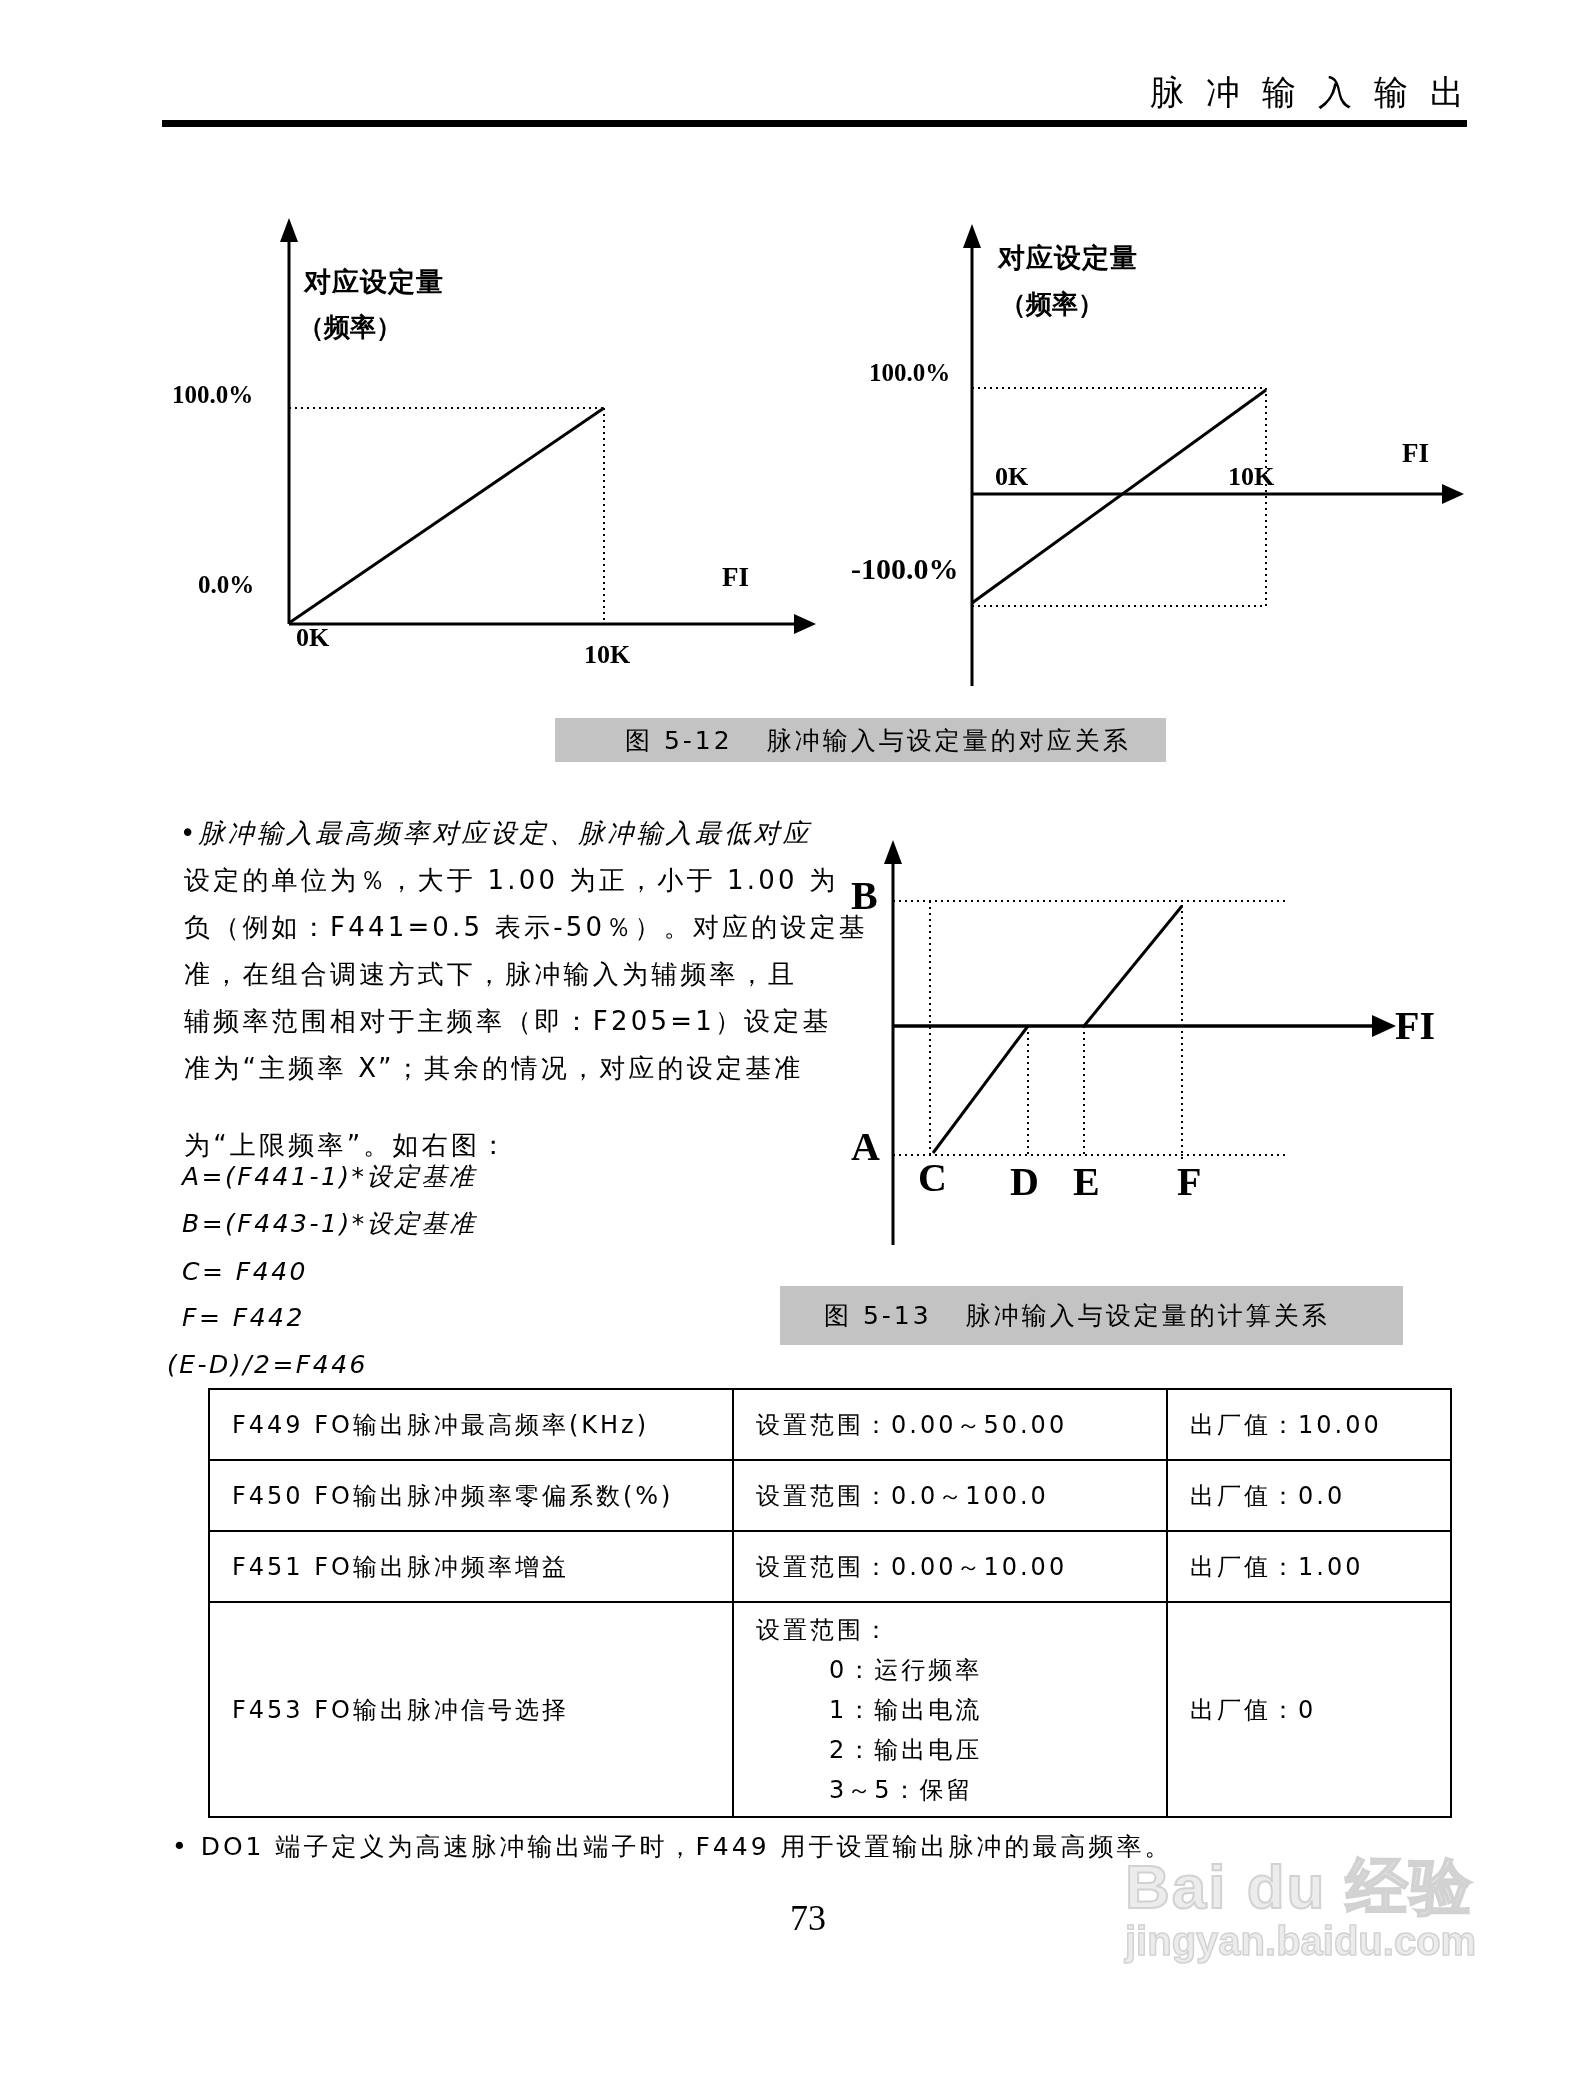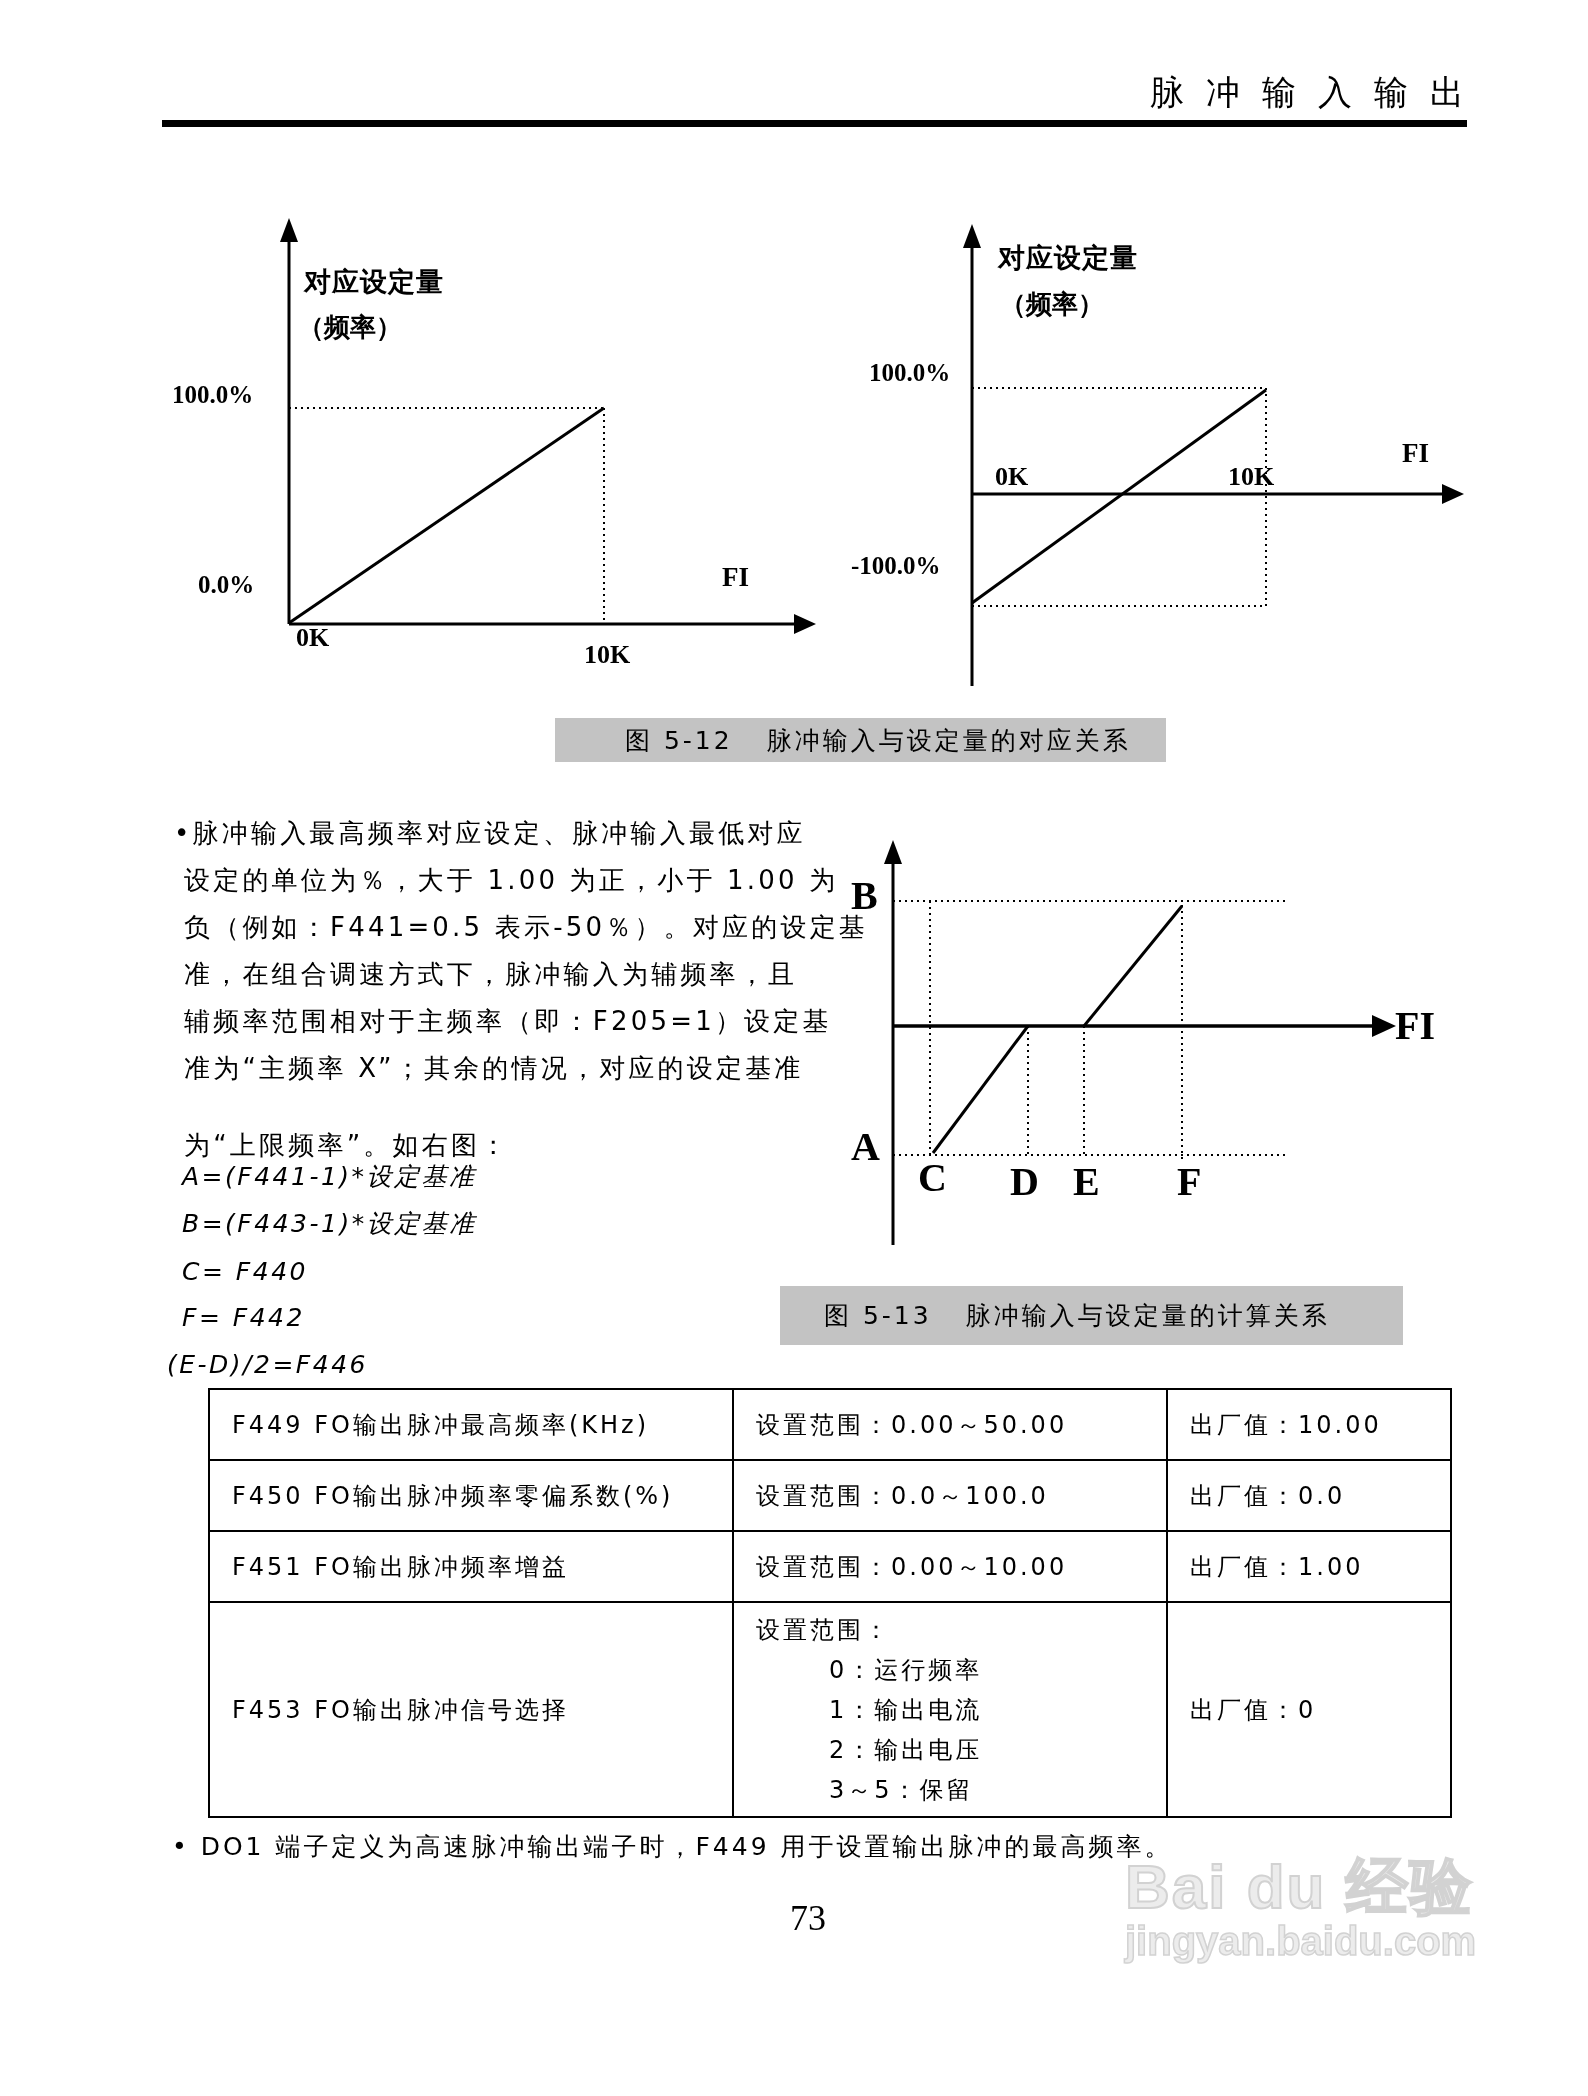--- a/index.html
+++ b/index.html
@@ -64,31 +64,31 @@
   <line x1="972" y1="494" x2="1444" y2="494" stroke="#000" stroke-width="3"></line>
   <polygon points="1442,484 1442,504 1464,494" fill="#000"></polygon>
   <line x1="972" y1="388" x2="1266" y2="388" stroke="#000" stroke-width="2" stroke-dasharray="2,4"></line>
   <line x1="972" y1="606" x2="1266" y2="606" stroke="#000" stroke-width="2" stroke-dasharray="2,4"></line>
   <line x1="1266" y1="388" x2="1266" y2="606" stroke="#000" stroke-width="2" stroke-dasharray="2,4"></line>
   <line x1="972" y1="603" x2="1266" y2="390" stroke="#000" stroke-width="3"></line>
 </svg>
 <div class="abs cjk-label" style="left:998px;top:240px;font-size:27px;letter-spacing:1px;">对应设定量</div>
 <div class="abs cjk-label" style="left:1000px;top:287px;font-size:26px;">（频率）</div>
 <div class="abs serif-b" style="left:869px;top:359px;font-size:25px;">100.0%</div>
-<div class="abs serif-b" style="left:851px;top:552px;font-size:25px;">-100.0%</div>
+<div class="abs serif-b" style="left:851px;top:552px;font-size:30px;">-100.0%</div>
 <div class="abs serif-b" style="left:995px;top:462px;font-size:26px;">0K</div>
 <div class="abs serif-b" style="left:1228px;top:462px;font-size:26px;">10K</div>
 <div class="abs serif-b" style="left:1402px;top:438px;font-size:27px;">FI</div>
 
 <div class="abs caption" style="left:555px;top:718px;width:611px;height:44px;padding-left:70px;">
   <span class="num">图 5-12</span>
   <span>脉冲输入与设定量的对应关系</span>
 </div>
 
-<div class="abs para-line" style="top:815px;left:174px;">•脉冲输入最高频率对应设定、脉冲输入最低对应</div>
+<div class="abs para-line" style="top:815px;left:180px;font-style:italic;">•脉冲输入最高频率对应设定、脉冲输入最低对应</div>
 <div class="abs para-line" style="top:862px;">设定的单位为％，大于 1.00 为正，小于 1.00 为</div>
 <div class="abs para-line" style="top:909px;">负（例如：F441=0.5 表示-50％）。对应的设定基</div>
 <div class="abs para-line" style="top:956px;">准，在组合调速方式下，脉冲输入为辅频率，且</div>
 <div class="abs para-line" style="top:1003px;">辅频率范围相对于主频率（即：F205=1）设定基</div>
 <div class="abs para-line" style="top:1050px;">准为“主频率 X”；其余的情况，对应的设定基准</div>
 <div class="abs para-line" style="top:1127px;">为“上限频率”。如右图：</div>
 
 <div class="abs formula" style="left:182px;top:1160px;">A=(F441-1)*设定基准</div>
 <div class="abs formula" style="left:182px;top:1207px;">B=(F443-1)*设定基准</div>
 <div class="abs formula" style="left:182px;top:1255px;">C= F440</div>

